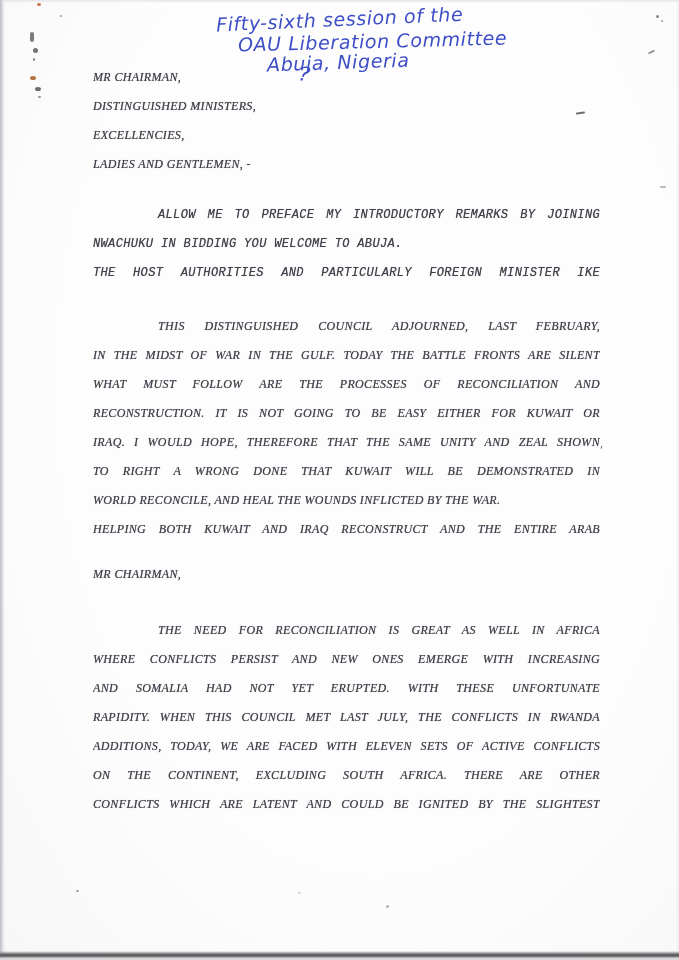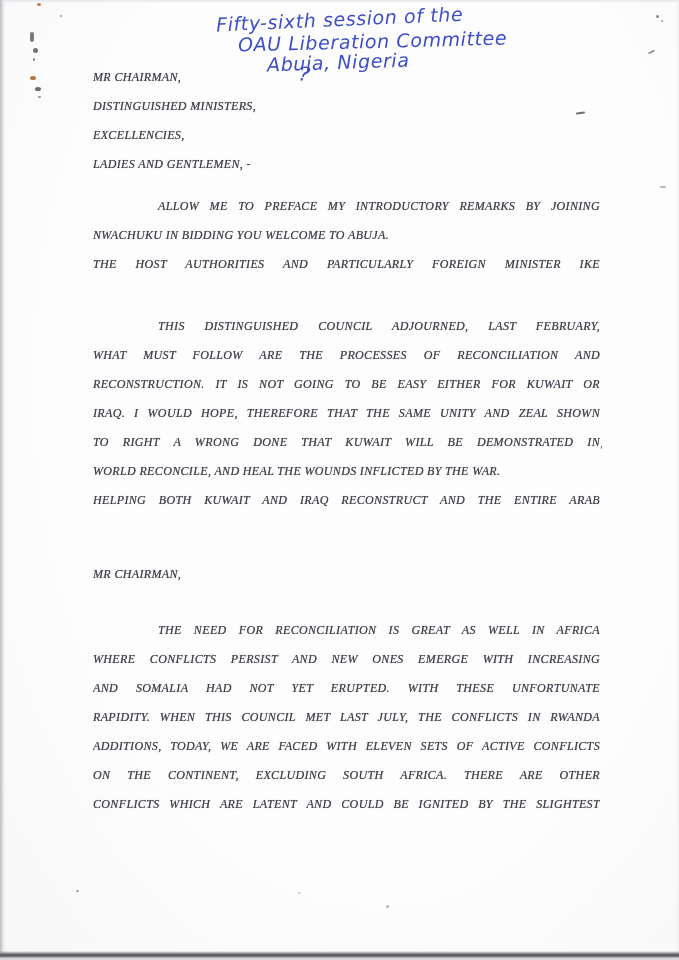--- a/index.html
+++ b/index.html
@@ -109,27 +109,28 @@
     <div class="hw hwmark">?</div>
   </div>
 
   <div class="doc" style="color: rgb(66, 66, 75);">
       <div class="block" style="top: 63px;">
         <div class="line salute">MR CHAIRMAN,</div>
         <div class="line salute">DISTINGUISHED MINISTERS,</div>
         <div class="line salute">EXCELLENCIES,</div>
         <div class="line salute">LADIES AND GENTLEMEN, -</div>
       </div>
-      <div class="block" style="top: 192px;">
+      <div class="block" style="top: 201px; font-family: Liberation Mono, monospace;">
         <div class="line first">ALLOW ME TO PREFACE MY INTRODUCTORY REMARKS BY JOINING</div>
         <div class="line last">NWACHUKU IN BIDDING YOU WELCOME TO ABUJA.</div>
         <div class="line">THE HOST AUTHORITIES AND PARTICULARLY FOREIGN MINISTER IKE</div>
       </div>
       <div class="block" style="top: 312px;">
         <div class="line first">THIS DISTINGUISHED COUNCIL ADJOURNED, LAST FEBRUARY,</div>
+        <div class="line">IN THE MIDST OF WAR IN THE GULF. TODAY THE BATTLE FRONTS ARE SILENT</div>
         <div class="line">WHAT MUST FOLLOW ARE THE PROCESSES OF RECONCILIATION AND</div>
         <div class="line">RECONSTRUCTION. IT IS NOT GOING TO BE EASY EITHER FOR KUWAIT OR</div>
         <div class="line">IRAQ. I WOULD HOPE, THEREFORE THAT THE SAME UNITY AND ZEAL SHOWN</div>
         <div class="line">TO RIGHT A WRONG DONE THAT KUWAIT WILL BE DEMONSTRATED IN</div>
         <div class="line last">WORLD RECONCILE, AND HEAL THE WOUNDS INFLICTED BY THE WAR.</div>
         <div class="line">HELPING BOTH KUWAIT AND IRAQ RECONSTRUCT AND THE ENTIRE ARAB</div>
       </div>
       <div class="block" style="top: 560px;">
         <div class="line salute">MR CHAIRMAN,</div>
       </div>

